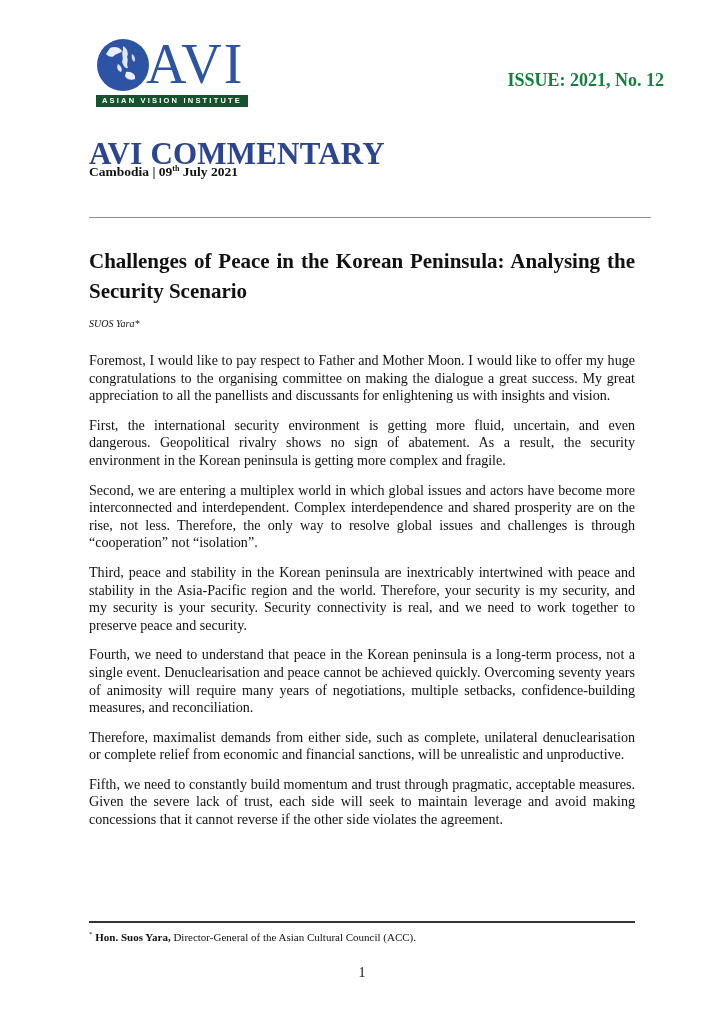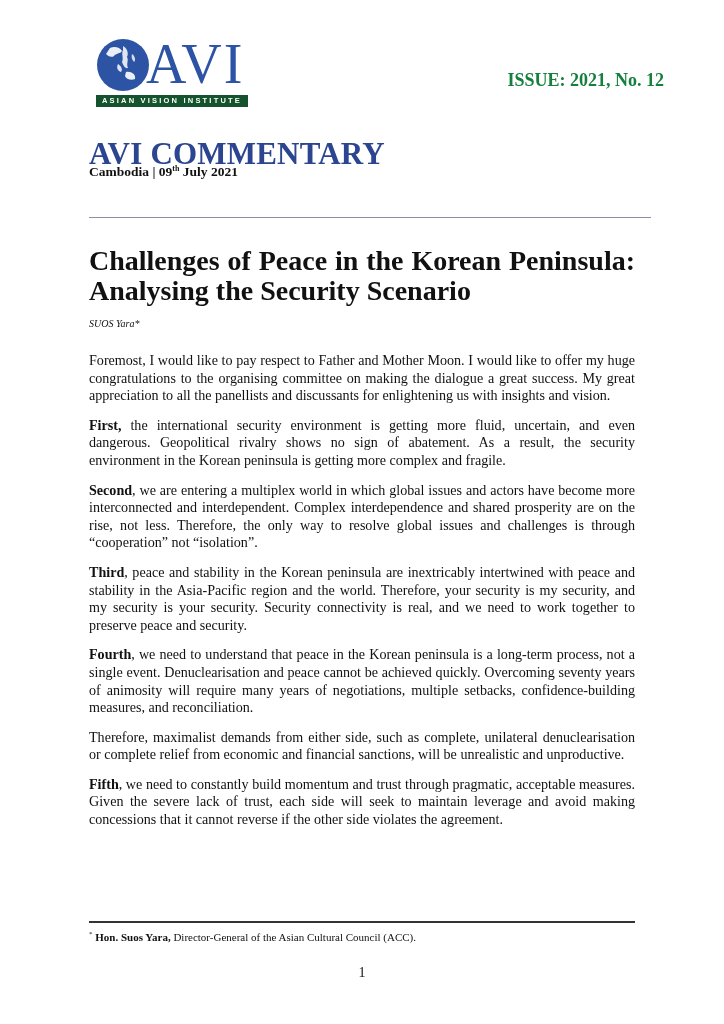--- a/index.html
+++ b/index.html
@@ -18,28 +18,28 @@
 
   .issue { position:absolute; right:88px; top:70px; font-size:18px; font-weight:bold; color:#15803d; }
 
   .series-title { position:absolute; left:89px; top:136px; font-size:31px; font-weight:bold;
                   color:#2c4590; letter-spacing:0.2px; }
   .dateline { position:absolute; left:89px; top:164px; font-size:13.5px; font-weight:bold; }
   .dateline sup { font-size:8px; vertical-align:super; line-height:0; }
 
   .rule-top { position:absolute; left:89px; top:217px; width:562px; height:1px; background:#8a8fa3; }
 
-  .article-title { position:absolute; left:89px; top:246px; width:546px; font-size:28px;
+  .article-title { position:absolute; left:89px; top:246px; width:546px; font-size:21px;
                    font-weight:bold; line-height:30px; text-align:justify; }
   .author { position:absolute; left:89px; top:318px; font-size:10px; font-style:italic; }
 
   .body { position:absolute; left:89px; top:352px; width:546px; font-size:14.1px;
           line-height:17.6px; text-align:justify; }
   .body p { margin:0 0 12px 0; }
-  .body b { font-weight:bold; }
+  .body b { font-weight:normal; }
 
   .rule-foot { position:absolute; left:89px; top:921px; width:546px; height:2px; background:#333; }
   .footnote { position:absolute; left:89px; top:931px; font-size:11px; }
   .footnote sup { font-size:7px; vertical-align:super; line-height:0; }
   .page-num { position:absolute; left:0; width:724px; top:965px; text-align:center; font-size:14px; }
 </style>
 </head>
 <body>
 
 <div class="page">

